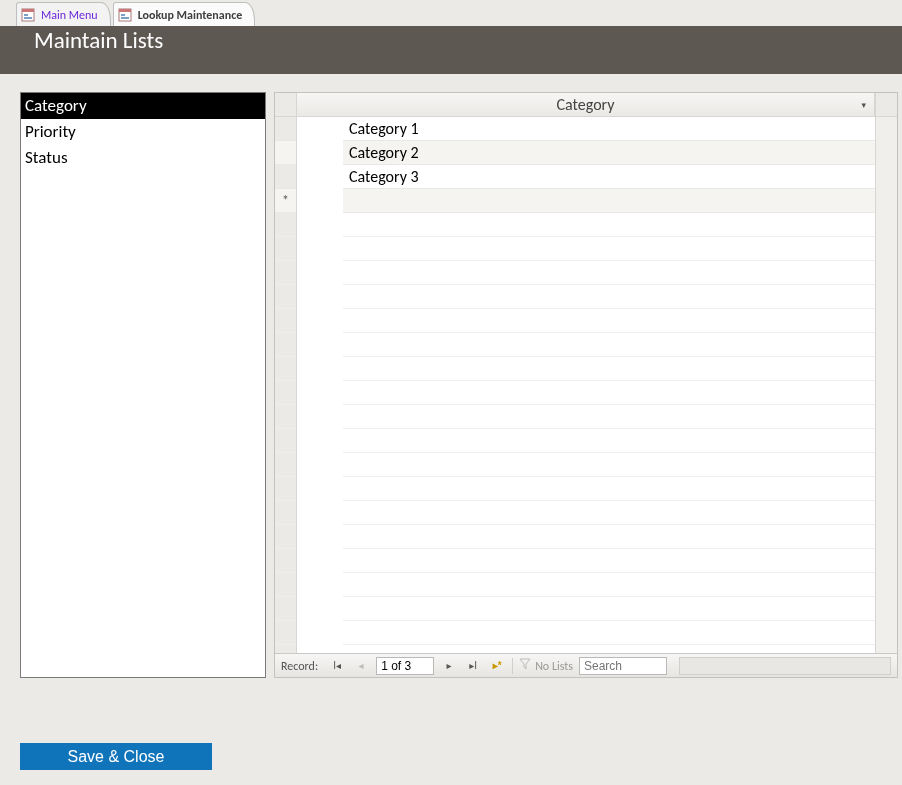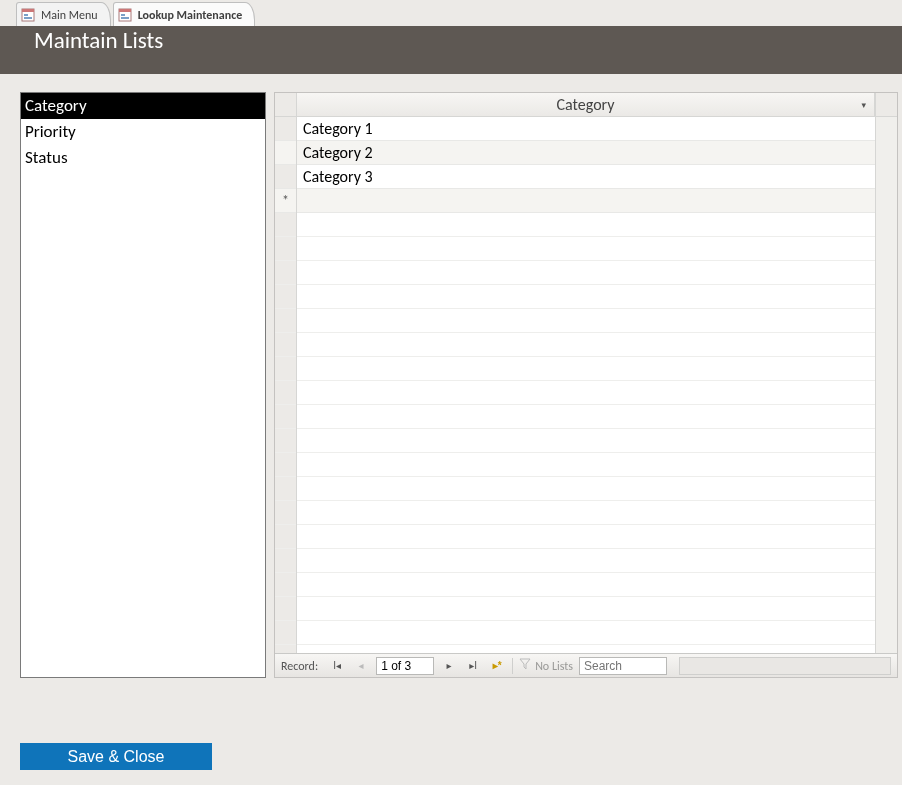--- a/index.html
+++ b/index.html
@@ -1,21 +1,21 @@
 <!DOCTYPE html>
 <html><head>
 <meta charset="utf-8">
 <style>
   * { box-sizing: border-box; margin: 0; padding: 0; }
   html, body { width: 902px; height: 785px; font-family: "Segoe UI", Calibri, sans-serif; background: #eceae7; overflow: hidden; }
   
   
   .tabbar { display: flex; align-items: flex-end; height: 26px; background: #eceae7; padding-left: 16px; gap: 2px; }
   .tab { display: flex; align-items: center; height: 24px; padding: 0 12px 0 4px; background: #fbfbfb; border: 1px solid #bfbfbf; border-bottom: none; border-top-left-radius: 3px; border-top-right-radius: 10px 18px; font-size: 12px; color: #404040; cursor: pointer; gap: 6px; }
-  .tab.inactive { background: #f3f3f3; color: #404040; }
+  .tab.inactive { background: #f3f3f3; color: #6d28d9; }
   .tab.active { font-weight: 600; }
   .tab-icon svg { display: block; }
   
   
   .header { height: 48px; background: #5e5853; color: #fff; display: flex; align-items: flex-start; padding-left: 34px; font-size: 23px; font-weight: 300; }
   
   
   .work { padding: 18px 0 0 20px; display: flex; gap: 8px; }
   
   
@@ -26,21 +26,21 @@
   
   .sheetwrap { width: 624px; height: 586px; border: 1px solid #c4c2c0; background: #f2f2f2; display: flex; flex-direction: column; }
   .sheet-head { display: flex; height: 24px; border-bottom: 1px solid #d6d6d4; background: #f3f1ee; }
   .rowsel-head { width: 22px; border-right: 1px solid #d6d6d4; background: #eceae7; }
   .col-head { flex: 1; display: flex; align-items: center; justify-content: center; font-size: 16px; color: #444; border-right: 1px solid #d6d6d4; position: relative; cursor: pointer; background: linear-gradient(#f7f6f4,#ebe9e6); }
   .col-head .chev { position: absolute; right: 8px; font-size: 9px; color: #555; }
   .scroll-head { width: 22px; background: #eceae7; border-left: 1px solid #d6d6d4; }
   
   .sheet-body { flex: 1; overflow: hidden; background: #fff; display:flex; }
   .rowsel-col { width: 22px; background: #eceae7; border-right: 1px solid #d6d6d4; }
-  .data-col { flex: 1; }
+  .data-col { flex: 1; margin-left: 46px; }
   .scroll-col { width: 22px; background: #f0efec; border-left: 1px solid #d6d6d4; }
   .row { height: 24px; border-bottom: 1px solid #e8e8e6; display:flex; align-items:center; }
   .rowsel-col .row { justify-content:center; font-size: 14px; color:#555; }
   .data-col .row { padding-left: 6px; font-size: 16px; }
   .row.alt { background: #f5f4f1; }
   
   
   .recnav { height: 24px; background: linear-gradient(#f7f6f4,#e7e5e2); border-top: 1px solid #c9c9c7; display: flex; align-items: center; font-size: 12px; color: #555; padding: 0 6px; gap: 6px; }
   .recnav .lbl { margin-right: 4px; }
   .recnav button { width: 18px; height: 18px; border: 1px solid transparent; background: transparent; color: #555; font-size: 10px; cursor: pointer; padding:0; display:flex; align-items:center; justify-content:center; }

